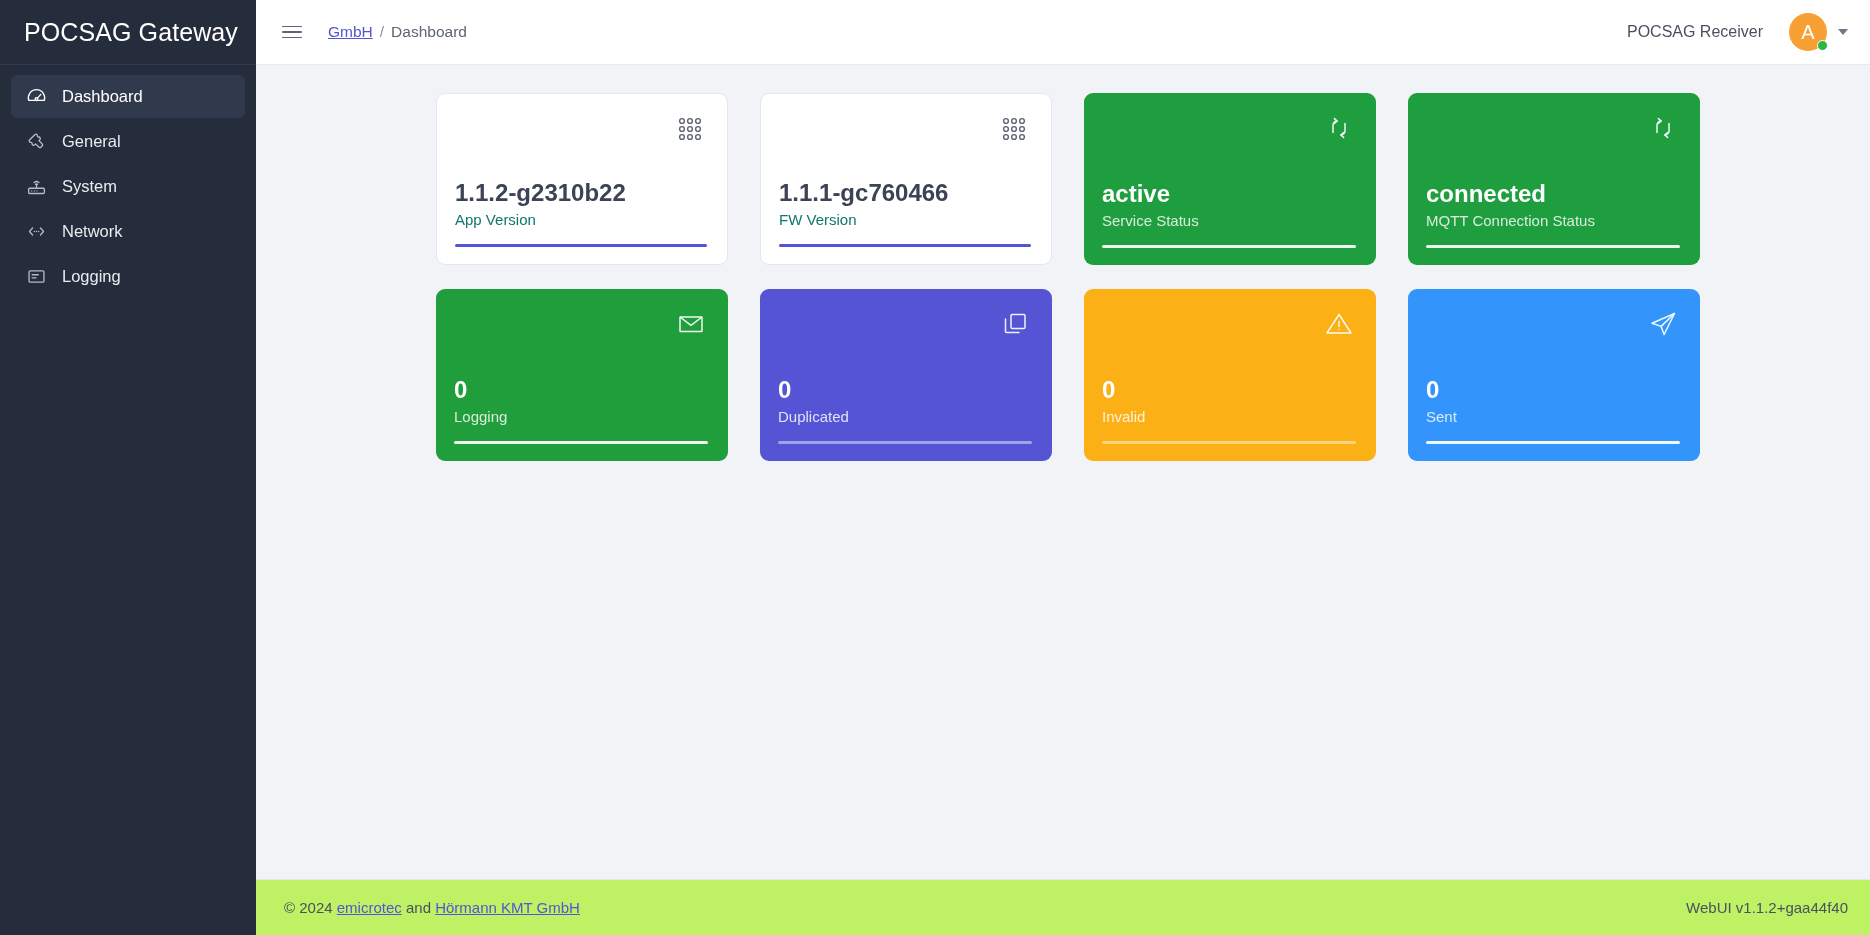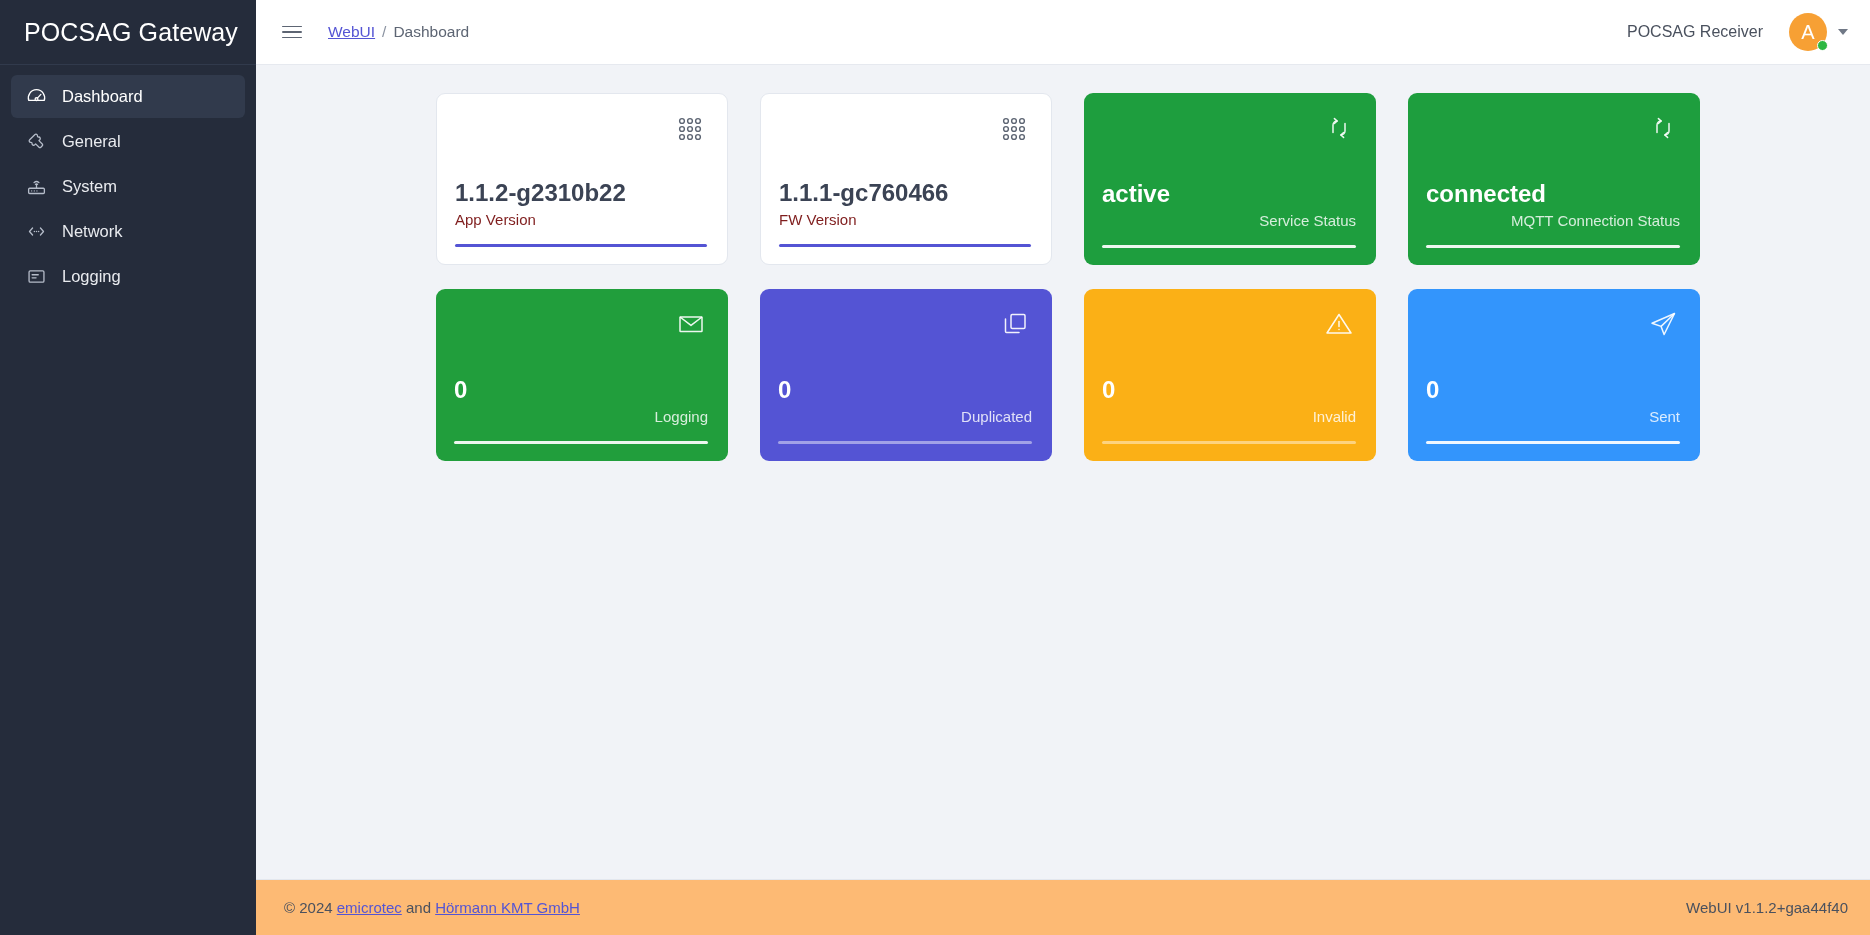--- a/index.html
+++ b/index.html
@@ -262,37 +262,37 @@
 
   .card-bar {
     height: 3px;
     border-radius: 2px;
     margin-top: 16px;
     width: 100%;
   }
 
   
   .card.light .card-value { color: #3b4354; }
-  .card.light .card-label { color: #7f1d1d; }
+  .card.light .card-label { color: #0f766e; }
   .card.light .card-icon  { color: #5d6573; }
   .card.light .card-bar   { background: #5454d4; }
 
   
   .card.tinted .card-value { color: #ffffff; }
-  .card.tinted .card-label { color: rgba(255,255,255,0.82); text-align: right; }
+  .card.tinted .card-label { color: rgba(255,255,255,0.82); }
   .card.tinted .card-icon  { color: rgba(255,255,255,0.92); }
   .card.tinted .card-bar   { background: rgba(255,255,255,0.92); }
 
   .card.tinted.dim .card-bar { background: rgba(255,255,255,0.45); }
 
   
   .footer {
     height: 56px;
     min-height: 56px;
-    background: #fdba74;
+    background: #bef264;
     border-top: 1px solid #e3e7ee;
     display: flex;
     align-items: center;
     justify-content: space-between;
     padding: 0 22px 0 28px;
     gap: 11px;
   }
 
   .footer-left {
     font-size: 15px;
@@ -383,21 +383,21 @@
   <div class="main">
 
     <header class="topbar">
       <div class="topbar-left">
         <div class="hamburger">
           <span></span>
             <span></span>
             <span></span>
         </div>
         <div class="breadcrumb">
-          <span class="crumb-link">WebUI</span>
+          <span class="crumb-link">GmbH</span>
           <span class="crumb-sep">/</span>
           <span class="crumb-current">Dashboard</span>
         </div>
       </div>
       <div class="topbar-right">
         <span class="user-name">POCSAG Receiver</span>
         <div class="avatar-wrap">
           <div class="avatar">A</div>
           <div class="avatar-status"></div>
         </div>

